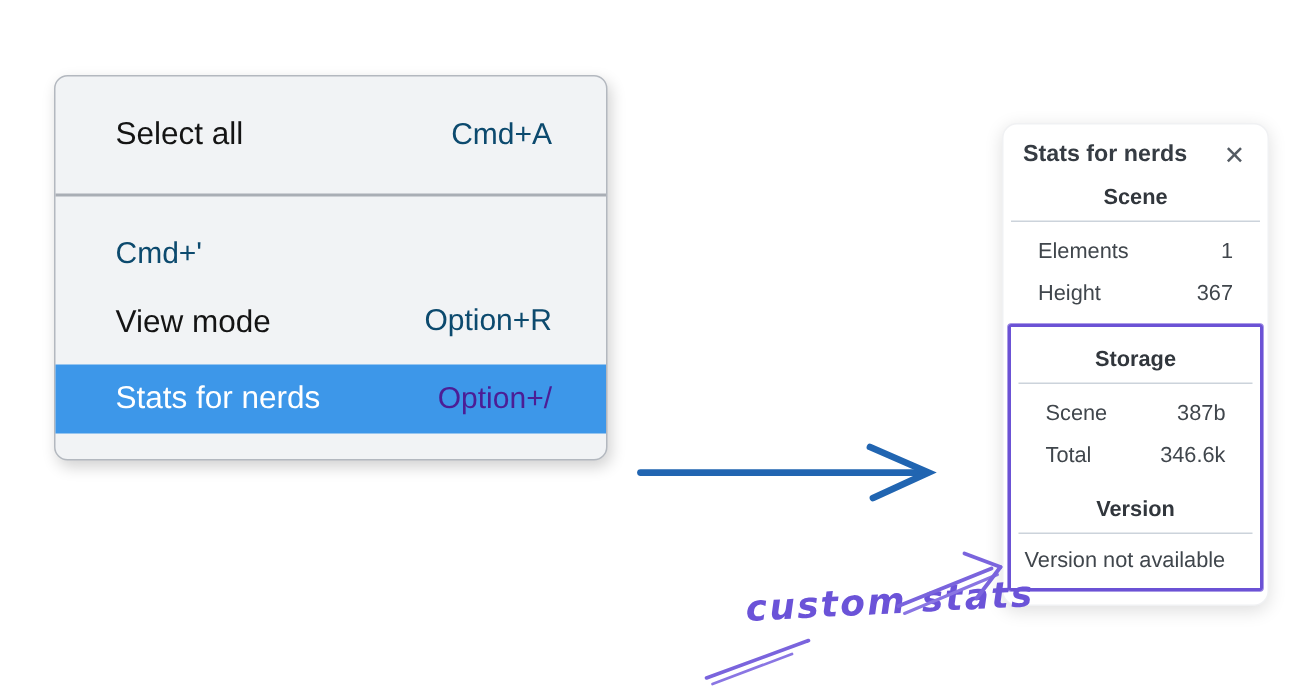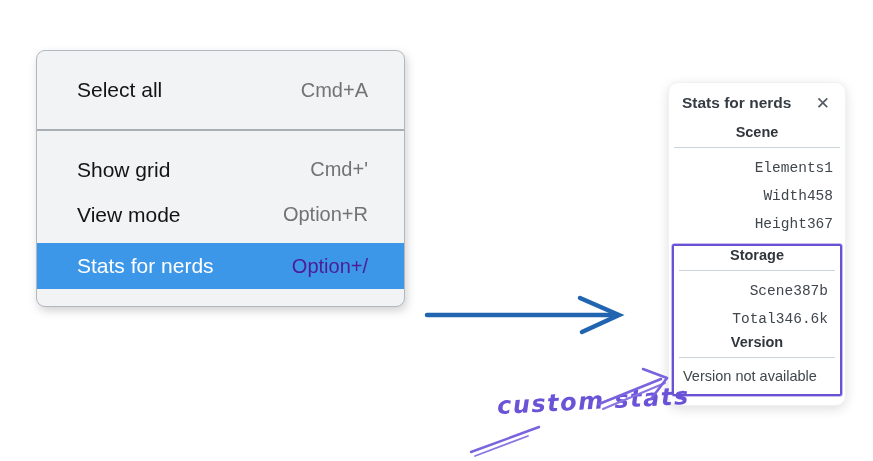--- a/index.html
+++ b/index.html
@@ -31,21 +31,21 @@
     height: 45px;
     display: flex;
     justify-content: space-between;
     align-items: center;
     padding: 0 36px 0 40px;
     font-size: 21px;
     color: #141414;
     cursor: default;
   }
   .menu-group-top .menu-item { height: 78px; }
-  .menu-item .shortcut { color: #737373; font-size: 20px; }
+  .menu-item .shortcut { color: #0c4a6e; font-size: 20px; }
   .menu-item.selected {
     background: #3d97e9;
     color: #ffffff;
     height: 46px;
     margin-top: 6px;
   }
   .menu-item.selected .shortcut { color: #4c1d95; }
 
   
   .pointer-arrow { position: absolute; left: 423px; top: 292px; }
@@ -74,31 +74,31 @@
     font-size: 17px; line-height: 17px; color: #545b63; cursor: pointer;
     font-family: "Liberation Sans", sans-serif;
   }
   .section-header {
     text-align: center; font-weight: bold; font-size: 14.5px;
     color: #31363c; margin-top: 11px; line-height: 19px;
   }
   .section-divider { height: 1px; background: #ccd3db; margin: 5px 5px 4px 5px; }
   .section-rows { padding-top: 2px; }
   .stat-row {
-    display: flex; justify-content: flex-end;
-    padding: 0 12px; line-height: 28px; font-family: Liberation Mono, monospace;
+    display: flex; justify-content: space-between;
+    padding: 0 23px; line-height: 28px;
   }
   .custom-box {
     border: 2px solid #6b52d5;
     border-radius: 2px;
     margin: 6px 3px 0 3px;
     padding-bottom: 5px;
     box-shadow: 0 0 0 0.5px #8f7ae0;
   }
-  .custom-box .section-header:first-child { margin-top: 0; }
+  .custom-box .section-header:first-child { margin-top: 13px; }
   .version-note { padding: 1px 24px 0 9px; line-height: 26px; white-space: nowrap; }
 
   
   .annotation-label {
     position: absolute;
     left: 497px; top: 387px;
     font-size: 24px;
     font-style: italic;
     font-weight: bold;
     letter-spacing: 1.5px;
@@ -115,21 +115,20 @@
 <div class="context-menu">
   <div class="menu-group-top">
     <div class="menu-item">
       <span>Select all</span>
       <span class="shortcut">Cmd+A</span>
     </div>
   </div>
   <div class="menu-divider"></div>
   <div class="menu-group-bottom">
     <div class="menu-item">
-      <span>Show grid</span>
       <span class="shortcut">Cmd+'</span>
     </div>
     <div class="menu-item">
       <span>View mode</span>
       <span class="shortcut">Option+R</span>
     </div>
     <div class="menu-item selected">
       <span>Stats for nerds</span>
       <span class="shortcut">Option+/</span>
     </div>
@@ -147,24 +146,20 @@
     <button class="panel-close">✕</button>
   </div>
 
   <div class="section">
     <div class="section-header">Scene</div>
     <div class="section-divider"></div>
     <div class="section-rows">
       <div class="stat-row">
         <span>Elements</span>
         <span>1</span>
-      </div>
-      <div class="stat-row">
-        <span>Width</span>
-        <span>458</span>
       </div>
       <div class="stat-row">
         <span>Height</span>
         <span>367</span>
       </div>
     </div>
   </div>
 
   <div class="custom-box">
     <div class="section">

